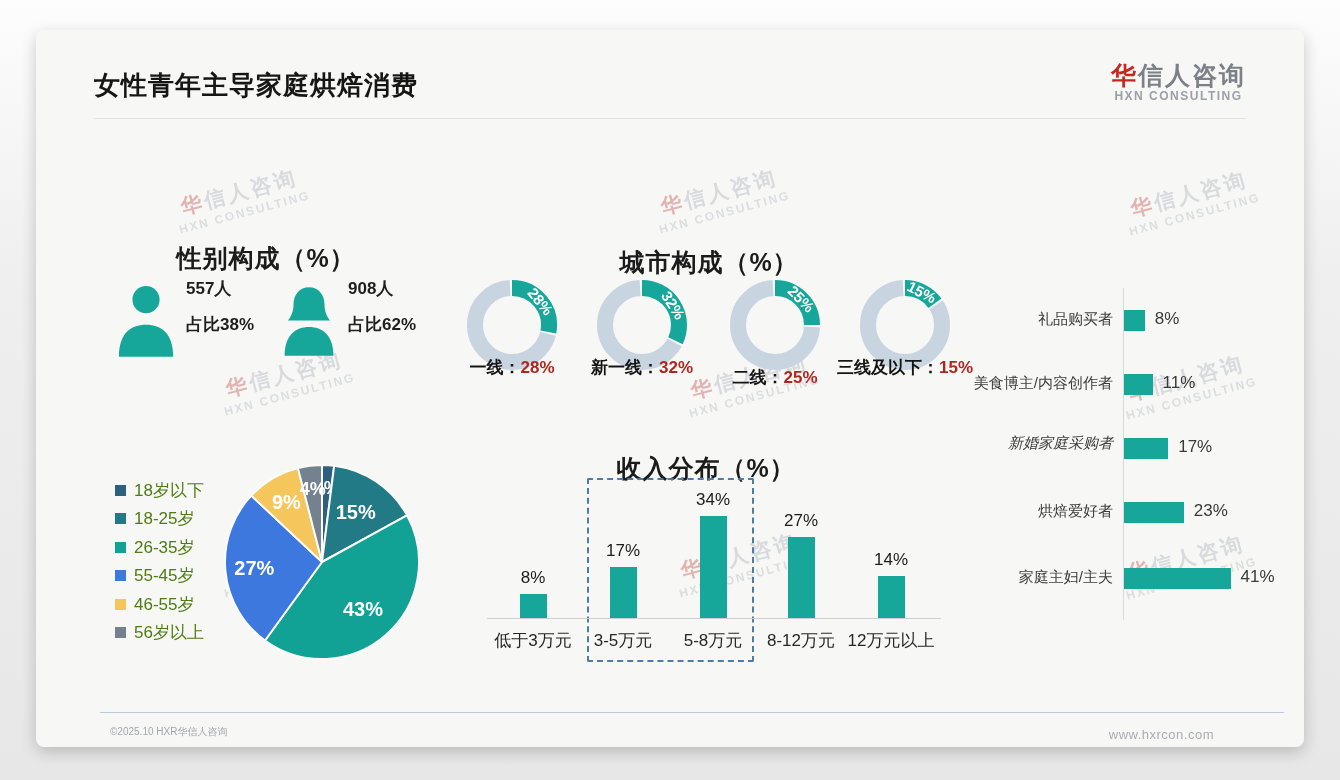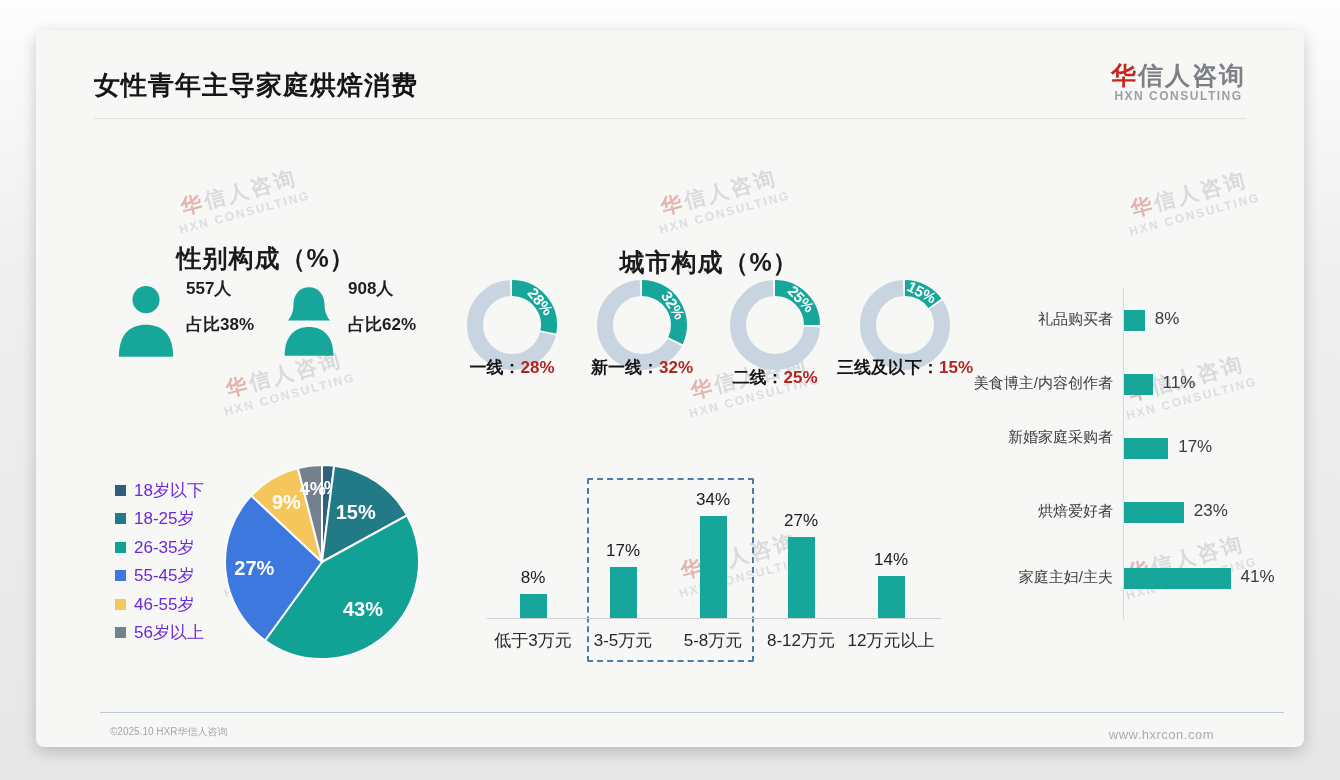--- a/index.html
+++ b/index.html
@@ -41,21 +41,21 @@
   
   .city-label { font-size:17px; font-weight:700; color:#141414; white-space:nowrap; text-align:center; }
 
   
   .decision-label { font-size:15px; color:#3d3d3d; text-align:right; white-space:nowrap; }
   .decision-value { font-size:17px; color:#3a3a3a; white-space:nowrap; }
 
   
   .legend-item { display:flex; align-items:center; height:28.5px; }
   .legend-swatch { width:11px; height:11px; margin-right:8px; flex:0 0 auto; }
-  .legend-label { font-size:17px; color:#6d28d9; white-space:nowrap;text-align:center; }
+  .legend-label { font-size:17px; color:#4d7c0f; white-space:nowrap;text-align:center; }
 
   
   .income-value { font-size:17px; color:#1c1c1c; text-align:center; }
   .income-xlabel { font-size:17px; color:#262626; text-align:center; white-space:nowrap; }
 
   
   .footer-note { left:74px; top:659px; font-size:14px; color:#9aa7b5; letter-spacing:0.5px; }
   .footer-divider { left:64px; width:1184px; top:682px; height:1px; background:#bcc9d8; }
   .copyright { left:74px; top:695px; font-size:10px; color:#a2a7ad; }
   .website { right:90px; top:697px; font-size:13px; color:#a8adb3; letter-spacing:0.5px; }
@@ -130,21 +130,21 @@
   <div id="city-donuts"></div>
 
   <div class="abs" id="decision-chart" style="left:900px;top:250px;width:370px;height:345px;">
       <div style="position: absolute; left: 187px; top: 8px; width: 1px; height: 332px; background: rgb(217, 217, 217);"></div>
       <div class="decision-label" style="position: absolute; left: 0px; top: 30px; width: 177px;">礼品购买者</div>
       <div style="position: absolute; left: 188px; top: 29.5px; width: 20.8px; height: 21px; background: rgb(23, 167, 154);"></div>
       <div class="decision-value" style="position: absolute; left: 218.8px; top: 29px;">8%</div>
       <div class="decision-label" style="position: absolute; left: 0px; top: 94px; width: 177px;">美食博主/内容创作者</div>
       <div style="position: absolute; left: 188px; top: 93.5px; width: 28.6px; height: 21px; background: rgb(23, 167, 154);"></div>
       <div class="decision-value" style="position: absolute; left: 226.6px; top: 93px;">11%</div>
-      <div class="decision-label" style="position: absolute; left: 0px; top: 148px; width: 177px;">新婚家庭采购者</div>
+      <div class="decision-label" style="position: absolute; left: 0px; top: 154px; width: 177px; font-style: italic;">新婚家庭采购者</div>
       <div style="position: absolute; left: 188px; top: 157.5px; width: 44.2px; height: 21px; background: rgb(23, 167, 154);"></div>
       <div class="decision-value" style="position: absolute; left: 242.2px; top: 157px;">17%</div>
       <div class="decision-label" style="position: absolute; left: 0px; top: 222px; width: 177px;">烘焙爱好者</div>
       <div style="position: absolute; left: 188px; top: 221.5px; width: 59.8px; height: 21px; background: rgb(23, 167, 154);"></div>
       <div class="decision-value" style="position: absolute; left: 257.8px; top: 221px;">23%</div>
       <div class="decision-label" style="position: absolute; left: 0px; top: 288px; width: 177px;">家庭主妇/主夫</div>
       <div style="position: absolute; left: 188px; top: 287.5px; width: 106.6px; height: 21px; background: rgb(23, 167, 154);"></div>
       <div class="decision-value" style="position: absolute; left: 304.6px; top: 287px;">41%</div>
     </div>
 
@@ -183,20 +183,21 @@
       <text x="141.00133565006644" y="146.5068863170885" fill="#fff" font-size="20" font-weight="700" text-anchor="middle" dominant-baseline="central">43%</text>
       <path d="M 100 100 L 42.984830527630116 178.4746484543699 A 97 97 0 0 1 29.29004314012306 33.598930724917224 Z" fill="#3d78de" stroke="#fbfbfa" stroke-width="2" stroke-linejoin="round"></path>
       <text x="32.30178640699056" y="106.39936530565895" fill="#fff" font-size="20" font-weight="700" text-anchor="middle" dominant-baseline="central">27%</text>
       <path d="M 100 100 L 29.29004314012306 33.598930724917224 A 97 97 0 0 1 75.87708094500911 6.047433370522768 Z" fill="#f4c65c" stroke="#fbfbfa" stroke-width="2" stroke-linejoin="round"></path>
       <text x="64.36710089747396" y="39.74805810972397" fill="#fff" font-size="20" font-weight="700" text-anchor="middle" dominant-baseline="central">9%</text>
       <path d="M 100 100 L 75.87708094500911 6.047433370522768 A 97 97 0 0 1 99.99999999999999 3 Z" fill="#74818f" stroke="#fbfbfa" stroke-width="2" stroke-linejoin="round"></path>
       <text x="90.72534071624152" y="26.583512102728633" fill="#fff" font-size="18" font-weight="700" text-anchor="middle" dominant-baseline="central">4%</text>
     </svg>
 
   <div class="abs" id="income-block" style="left:405px;top:420px;width:530px;height:245px;">
+    <div class="abs section-heading" style="left:0;top:2px;width:530px;">收入分布（%）</div>
   <div style="position: absolute; left: 146px; top: 28px; width: 163px; height: 180px; border: 2px dashed rgb(78, 124, 166); border-radius: 2px;"></div>
       <div style="position: absolute; left: 46px; top: 168px; width: 454px; height: 1px; background: rgb(207, 207, 207);"></div>
       <div style="position: absolute; left: 78.5px; top: 144px; width: 27px; height: 24px; background: rgb(23, 167, 154);"></div>
       <div class="income-value" style="position: absolute; left: 62px; top: 118px; width: 60px;">8%</div>
       <div class="income-xlabel" style="position: absolute; left: 44px; top: 179px; width: 96px;">低于3万元</div>
       <div style="position: absolute; left: 168.5px; top: 117px; width: 27px; height: 51px; background: rgb(23, 167, 154);"></div>
       <div class="income-value" style="position: absolute; left: 152px; top: 91px; width: 60px;">17%</div>
       <div class="income-xlabel" style="position: absolute; left: 134px; top: 179px; width: 96px;">3-5万元</div>
       <div style="position: absolute; left: 258.5px; top: 66px; width: 27px; height: 102px; background: rgb(23, 167, 154);"></div>
       <div class="income-value" style="position: absolute; left: 242px; top: 40px; width: 60px;">34%</div>

